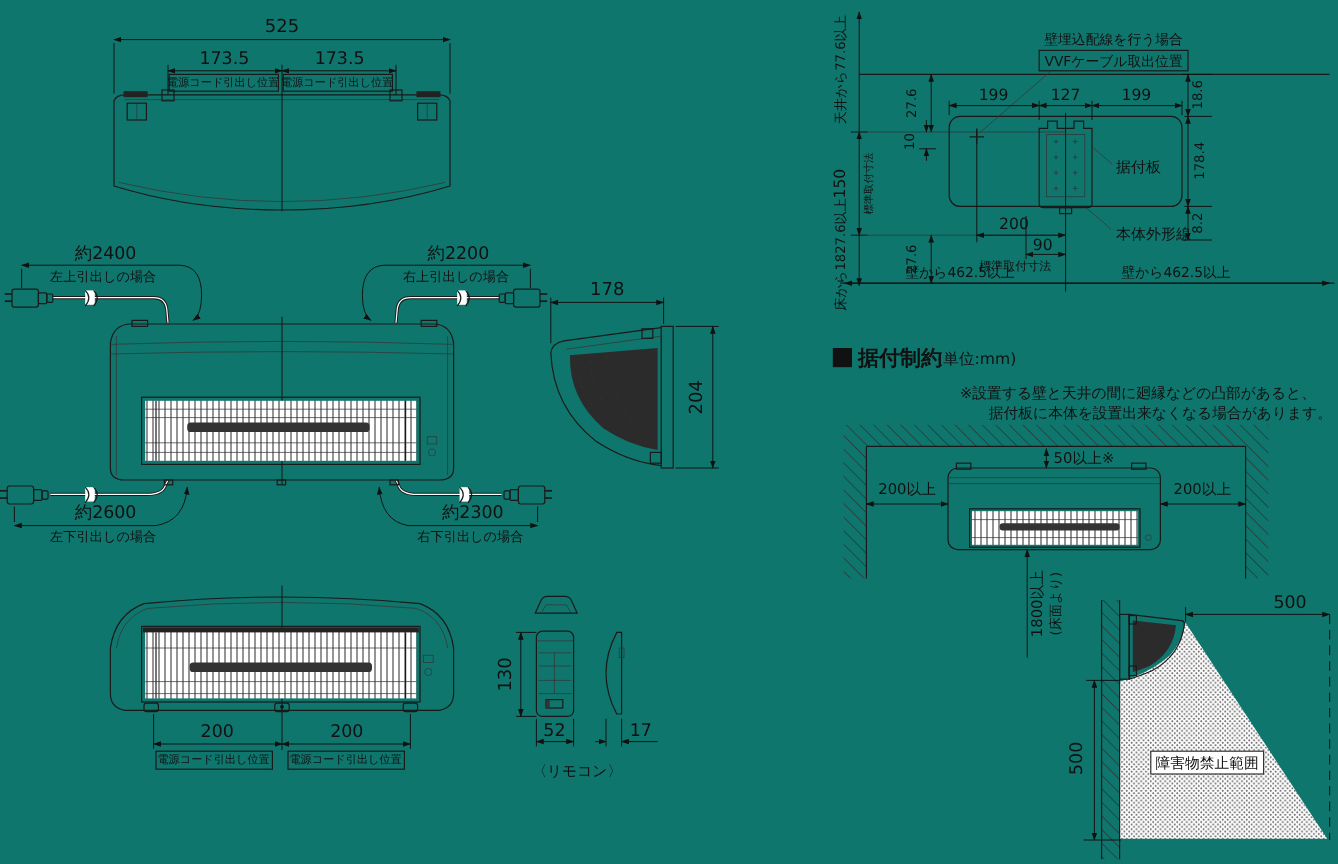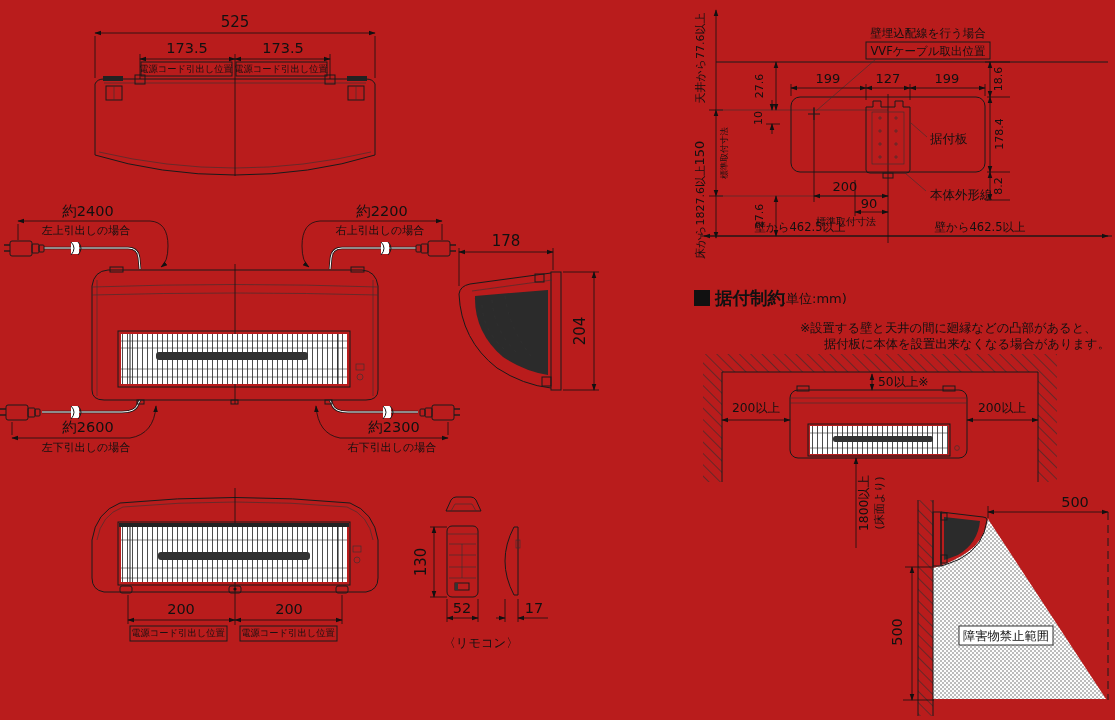--- a/index.html
+++ b/index.html
@@ -1,16 +1,16 @@
 <!DOCTYPE html>
 <html><head>
 <meta charset="utf-8">
 <style>
   html,body{margin:0;padding:0;background:#fff;}
-  #stage{position:relative;width:1115px;height:720px;background:#b91c1c;overflow:hidden;}
+  #stage{position:relative;width:1115px;height:720px;background:#0f766e;overflow:hidden;}
   svg{display:block;}
   svg text{font-family:"DejaVu Sans","Liberation Sans",sans-serif;fill:#111;}
   .ln{stroke:#1a1a1a;stroke-width:1;fill:none;}
   .ln2{stroke:#1a1a1a;stroke-width:1.4;fill:none;}
   .thin{stroke:#333;stroke-width:.6;fill:none;}
   .dim{stroke:#111;stroke-width:.8;fill:none;}
   .cord{stroke:#1a1a1a;stroke-width:2.6;fill:none;}
   .cordi{stroke:#fff;stroke-width:1;fill:none;}
   .t-big{font-size:15px;}
   .t-num{font-size:14.5px;}

